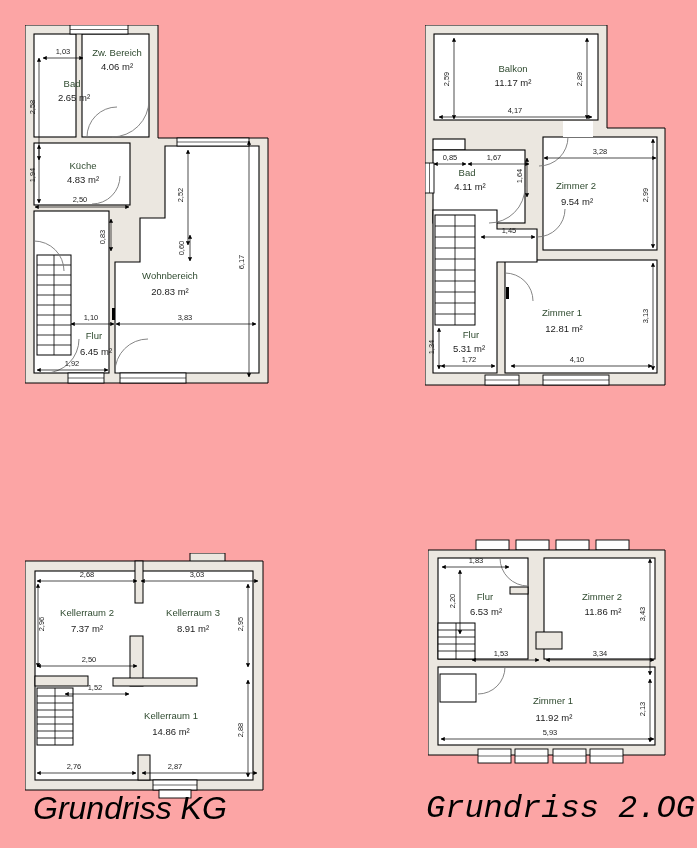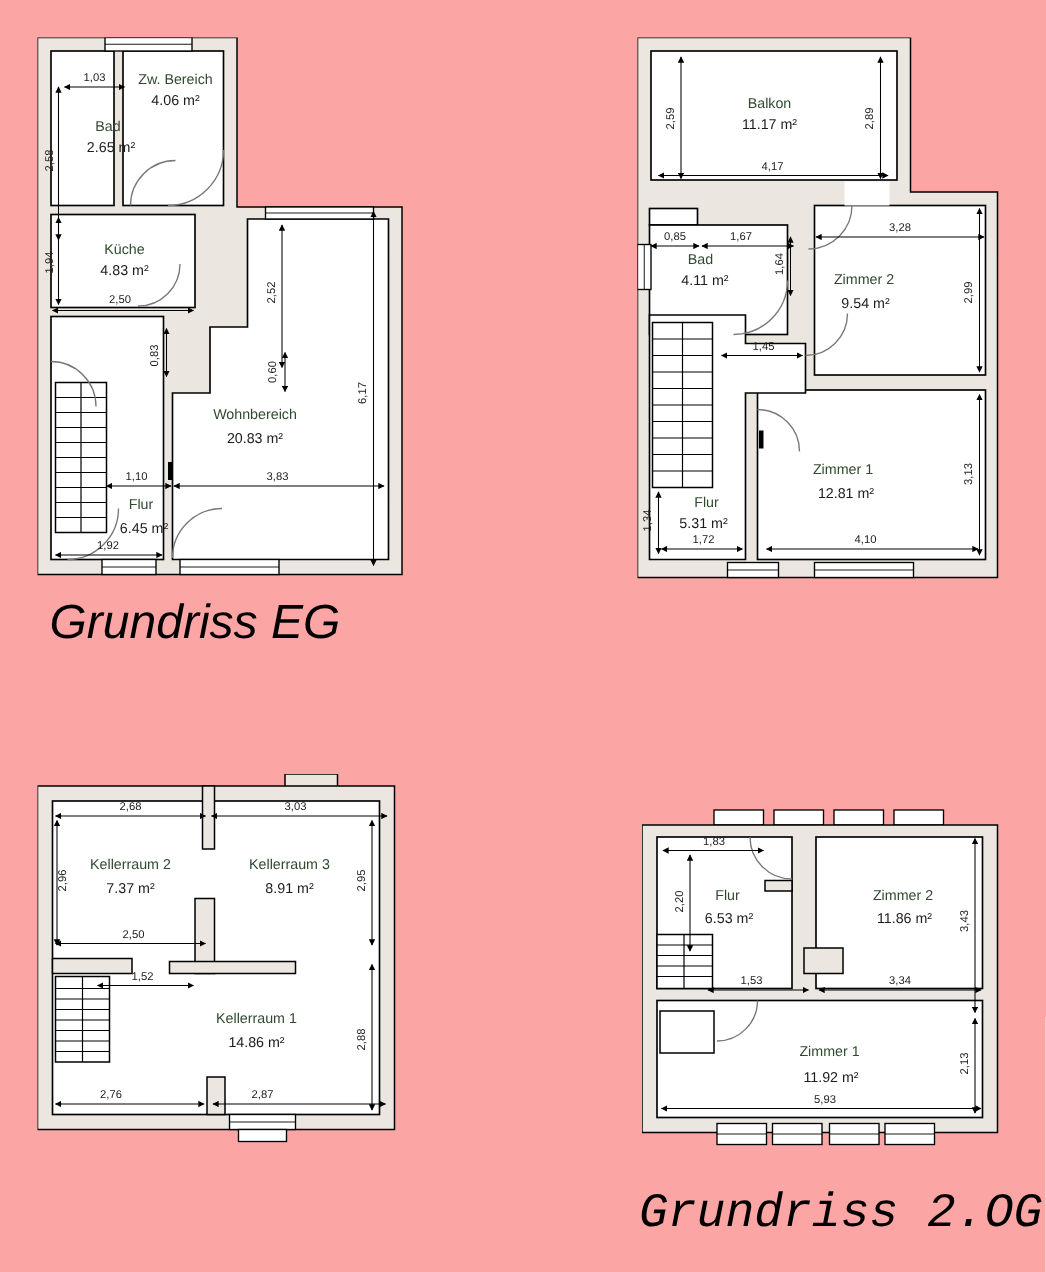--- a/index.html
+++ b/index.html
@@ -101,21 +101,20 @@
         <text class="ra" x="49" y="76">2.65 m²</text>
         <text class="rn" x="58" y="144">Küche</text>
         <text class="ra" x="58" y="158">4.83 m²</text>
         <text class="rn" x="145" y="254">Wohnbereich</text>
         <text class="ra" x="145" y="270">20.83 m²</text>
         <text class="rn" x="69" y="314">Flur</text>
         <text class="ra" x="71" y="330">6.45 m²</text>
       </g>
     </svg>
   </div>
-  <div class="plan-title" style="left:33px;top:396px;">Grundriss EG</div>
 
   <div class="plan" style="left:425px;top:25px;">
     <svg width="245" height="365" viewBox="0 0 245 365">
       <defs>
         <marker id="aO1" viewBox="0 0 10 10" refX="9" refY="5" markerWidth="6" markerHeight="6" orient="auto-start-reverse">
           <path d="M0,0 L10,5 L0,10 z" fill="#000"></path>
         </marker>
       </defs>
       <path class="fp" d="M0,0 H182 V103 H240 V360 H0 Z"></path>
 
@@ -186,21 +185,21 @@
         <text class="rn" x="151" y="164">Zimmer 2</text>
         <text class="ra" x="152" y="180">9.54 m²</text>
         <text class="rn" x="137" y="291">Zimmer 1</text>
         <text class="ra" x="139" y="307">12.81 m²</text>
         <text class="rn" x="46" y="313">Flur</text>
         <text class="ra" x="44" y="327">5.31 m²</text>
       </g>
     </svg>
   </div>
 
-  <div class="plan" style="left:25px;top:516px;">
+  <div class="plan" style="left:25px;top:553px;">
     <svg width="240" height="246" viewBox="0 0 240 246">
       <defs>
         <marker id="aKG" viewBox="0 0 10 10" refX="9" refY="5" markerWidth="6" markerHeight="6" orient="auto-start-reverse">
           <path d="M0,0 L10,5 L0,10 z" fill="#000"></path>
         </marker>
       </defs>
       <rect class="wp" x="165" y="0" width="35" height="9"></rect>
       <path class="fp" d="M0,8 H238 V237 H0 Z"></path>
 
       <rect class="room" x="10" y="18" width="218" height="209"></rect>
@@ -248,20 +247,21 @@
       <g>
         <text class="rn" x="62" y="63">Kellerraum 2</text>
         <text class="ra" x="62" y="79">7.37 m²</text>
         <text class="rn" x="168" y="63">Kellerraum 3</text>
         <text class="ra" x="168" y="79">8.91 m²</text>
         <text class="rn" x="146" y="166">Kellerraum 1</text>
         <text class="ra" x="146" y="182">14.86 m²</text>
       </g>
     </svg>
   </div>
+  <div class="plan-title" style="left:33px;top:790px;">Grundriss KG</div>
 
   <div class="plan" style="left:428px;top:527px;">
     <svg width="240" height="252" viewBox="0 0 240 252">
       <defs>
         <marker id="aO2" viewBox="0 0 10 10" refX="9" refY="5" markerWidth="6" markerHeight="6" orient="auto-start-reverse">
           <path d="M0,0 L10,5 L0,10 z" fill="#000"></path>
         </marker>
       </defs>
 
       <g>

